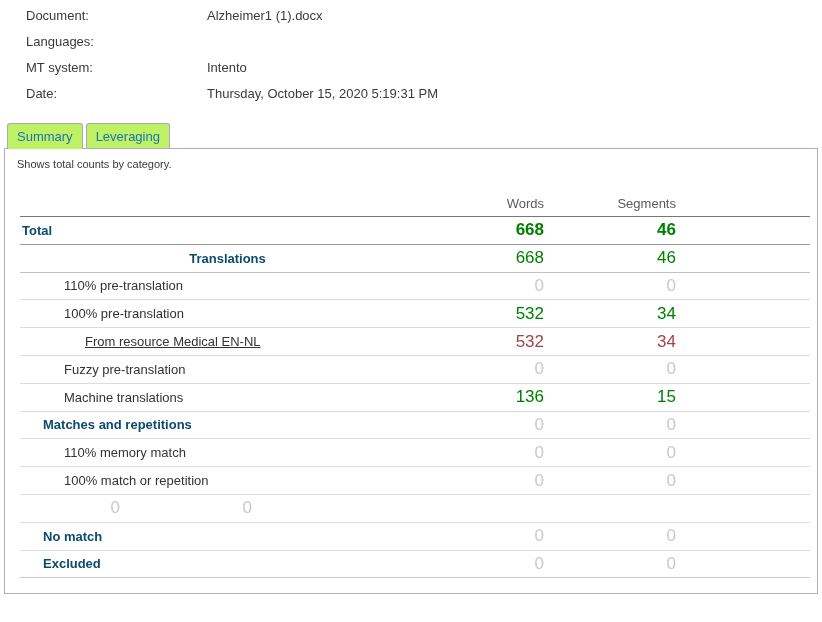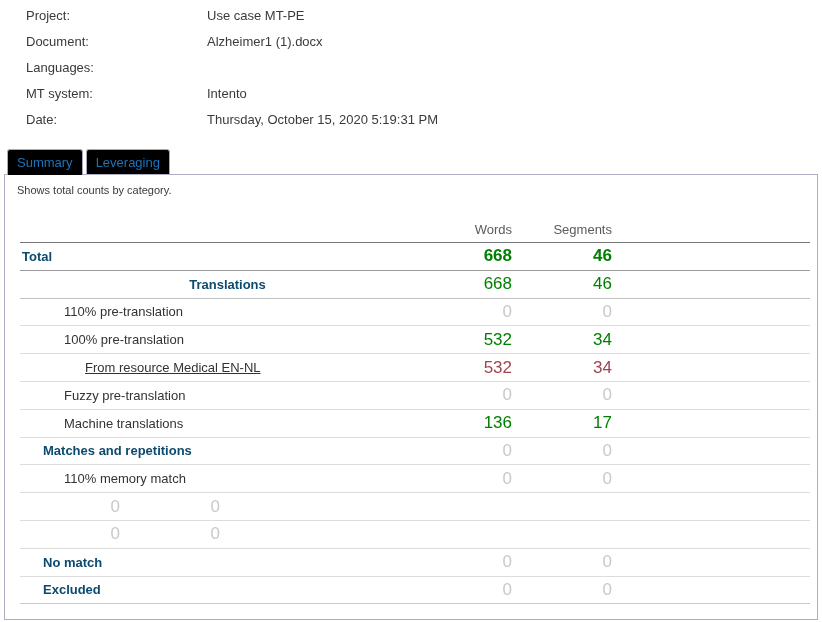--- a/index.html
+++ b/index.html
@@ -22,21 +22,21 @@
     display: flex;
     gap: 3px;
     position: relative;
     z-index: 2;
     height: 25px;
   }
   .tab {
     border: 1px solid #a9a9bb;
     border-bottom: none;
     border-radius: 3px 3px 0 0;
-    background: #000000;
+    background: #bef264;
     color: var(--tab-blue, #1e73b8);
     padding: 5px 9px 0 9px;
     height: 25px;
     cursor: pointer;
   }
   .tab.active {
     height: 26px;
     margin-bottom: -1px;
   }
 
@@ -54,20 +54,21 @@
     padding: 9px 0 0 12px;
     color: #3a3a3a;
   }
 
   
   .counts-table { margin: 21px 7px 0 15px; }
   .trow, .thead {
     display: flex;
     align-items: center;
     height: 27.8px;
+    gap: 32px;
   }
   .thead {
     height: 26px;
     color: #5b5b5b;
     border-bottom: 1px solid #777;
   }
   .col-label { flex: 0 0 392px; width: 392px; overflow: hidden; white-space: nowrap; }
   .col-words, .col-segments { flex: 0 0 100px; width: 100px; text-align: right; }
   .col-spacer { flex: 1; }
 
@@ -82,24 +83,20 @@
   .val-green { color: var(--green, #008000); }
   .val-gray  { color: var(--zero-gray, #c9c9c9); }
   .val-red   { color: var(--red, #a0444e); }
   .vbold .val { font-weight: bold; }
 </style>
 </head>
 <body>
 
 <div class="info">
     <div class="info-row">
-      <div class="info-label">Project:</div>
-      <div class="info-value">Use case MT-PE</div>
-    </div>
-    <div class="info-row">
       <div class="info-label">Document:</div>
       <div class="info-value">Alzheimer1 (1).docx</div>
     </div>
     <div class="info-row">
       <div class="info-label">Languages:</div>
     </div>
     <div class="info-row">
       <div class="info-label">MT system:</div>
       <div class="info-value">Intento</div>
     </div>
@@ -157,36 +154,37 @@
         </div>
         <div class="trow">
           <div class="col-label row-label" style="padding-left: 44px;">Fuzzy pre-translation</div>
           <div class="col-words val val-gray">0</div>
           <div class="col-segments val val-gray">0</div>
           <div class="col-spacer"></div>
         </div>
         <div class="trow">
           <div class="col-label row-label" style="padding-left: 44px;">Machine translations</div>
           <div class="col-words val val-green">136</div>
-          <div class="col-segments val val-green">17</div>
+          <div class="col-segments val val-green">15</div>
           <div class="col-spacer"></div>
         </div>
         <div class="trow bold">
           <div class="col-label row-label" style="padding-left: 23px;">Matches and repetitions</div>
           <div class="col-words val val-gray">0</div>
           <div class="col-segments val val-gray">0</div>
           <div class="col-spacer"></div>
         </div>
         <div class="trow">
           <div class="col-label row-label" style="padding-left: 44px;">110% memory match</div>
           <div class="col-words val val-gray">0</div>
           <div class="col-segments val val-gray">0</div>
           <div class="col-spacer"></div>
         </div>
         <div class="trow">
+          <div class="col-label row-label" style="padding-left: 44px;">100% match or repetition</div>
           <div class="col-words val val-gray">0</div>
           <div class="col-segments val val-gray">0</div>
           <div class="col-spacer"></div>
         </div>
         <div class="trow">
           <div class="col-words val val-gray">0</div>
           <div class="col-segments val val-gray">0</div>
           <div class="col-spacer"></div>
         </div>
         <div class="trow bold">

